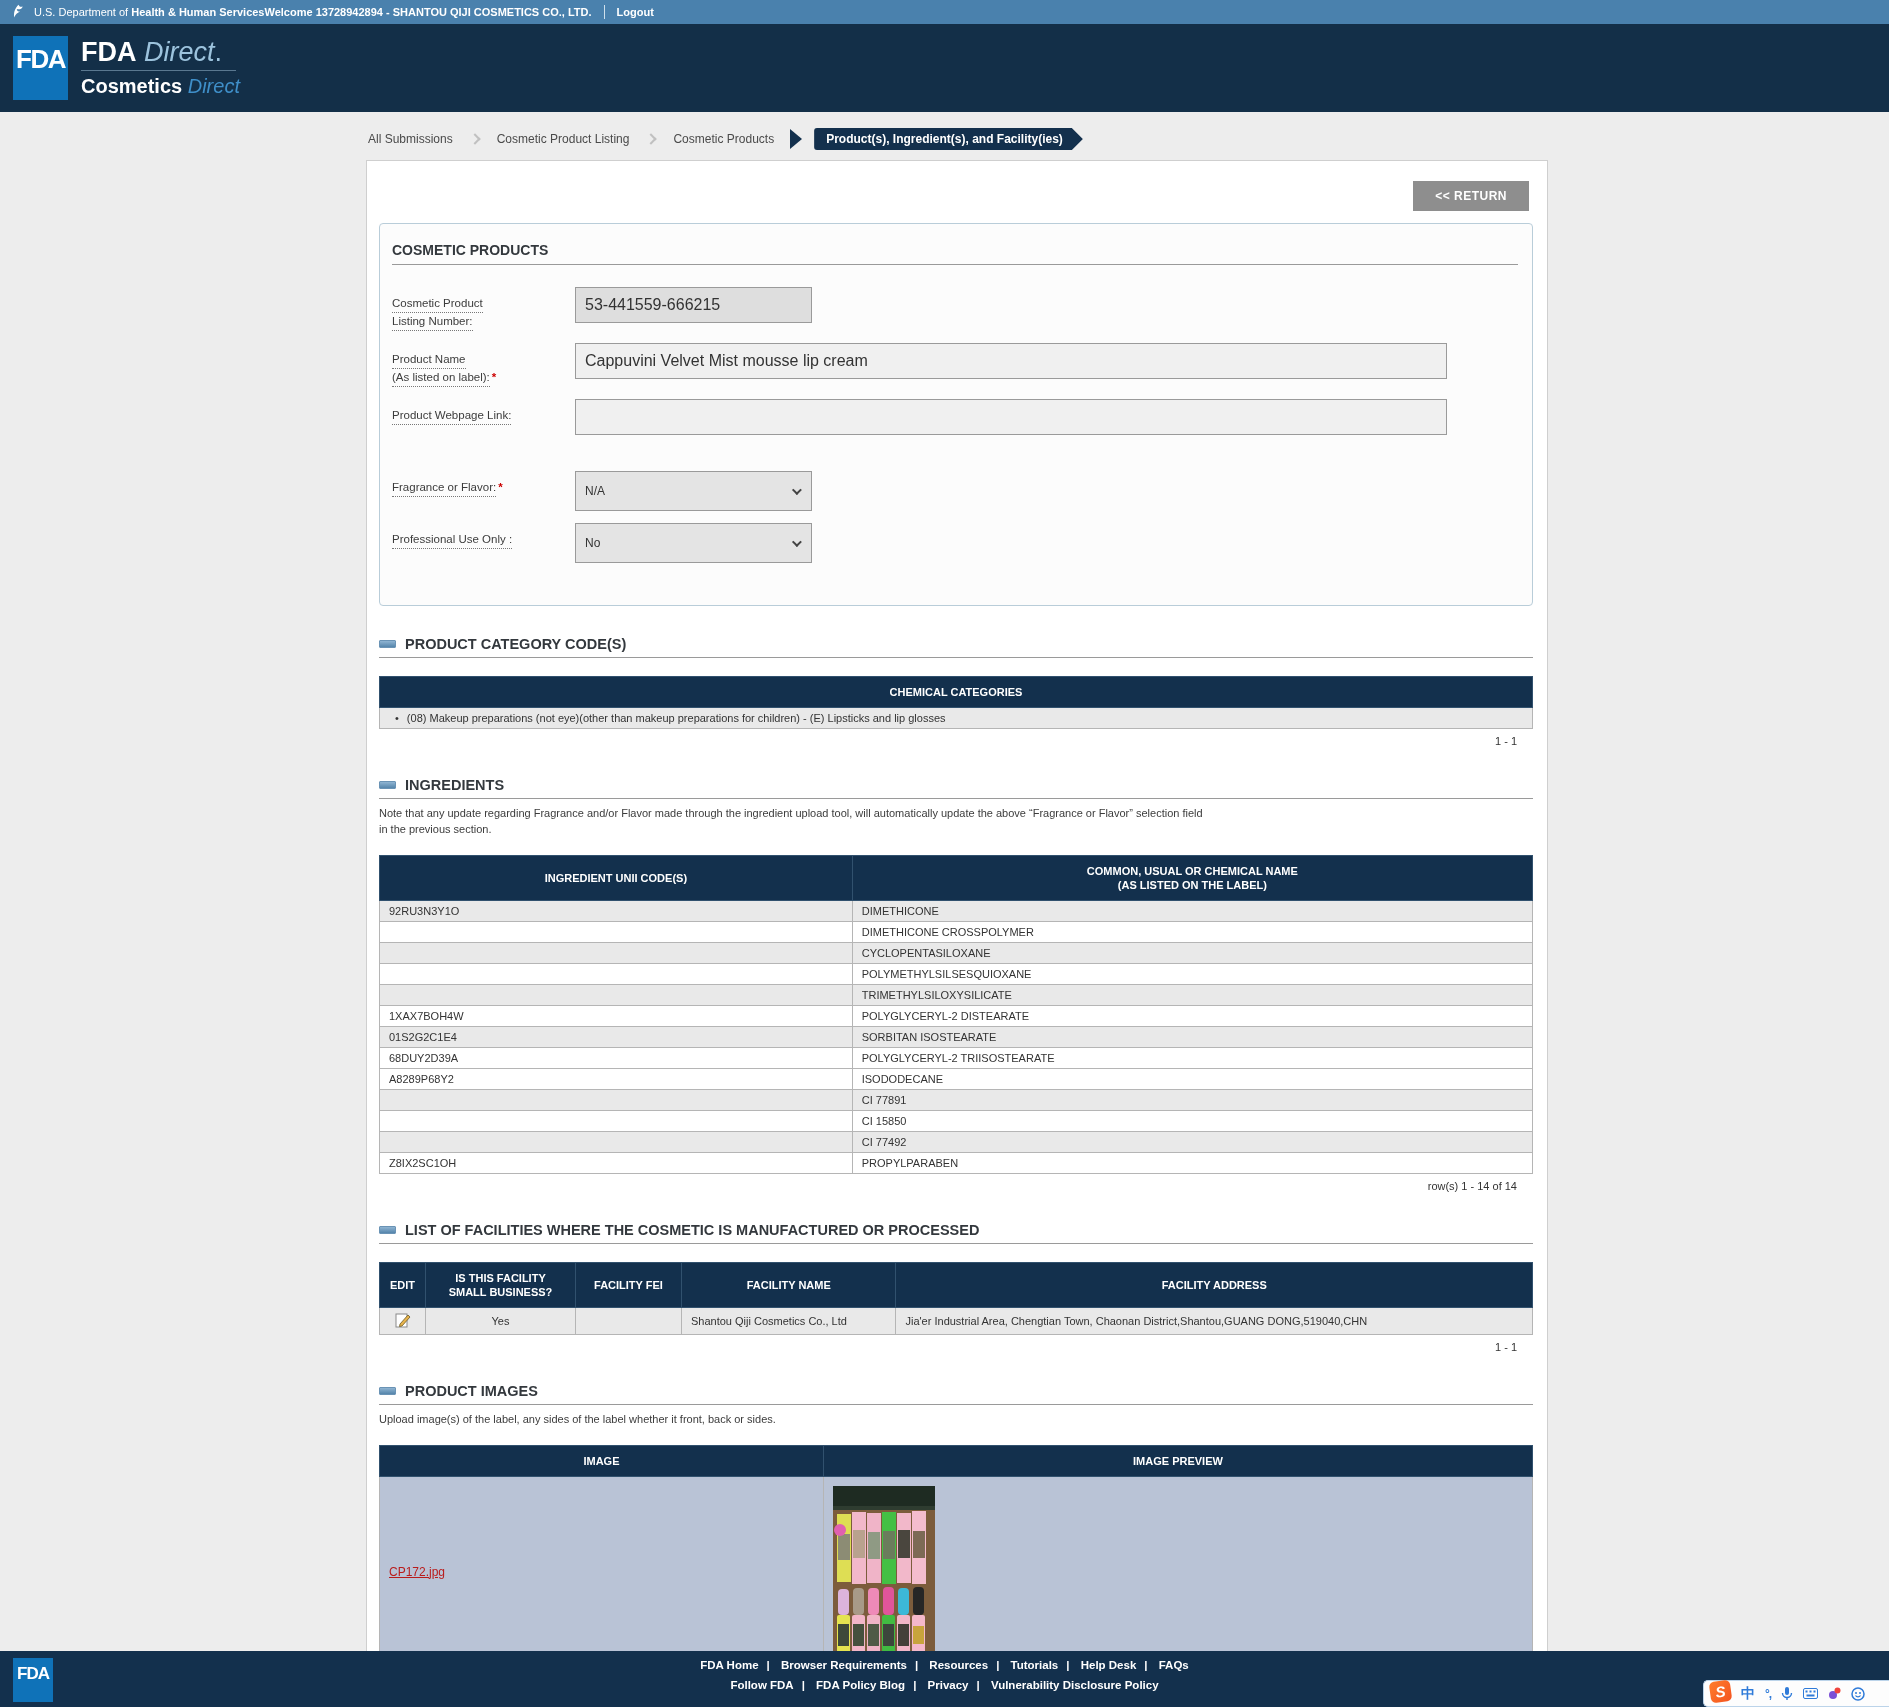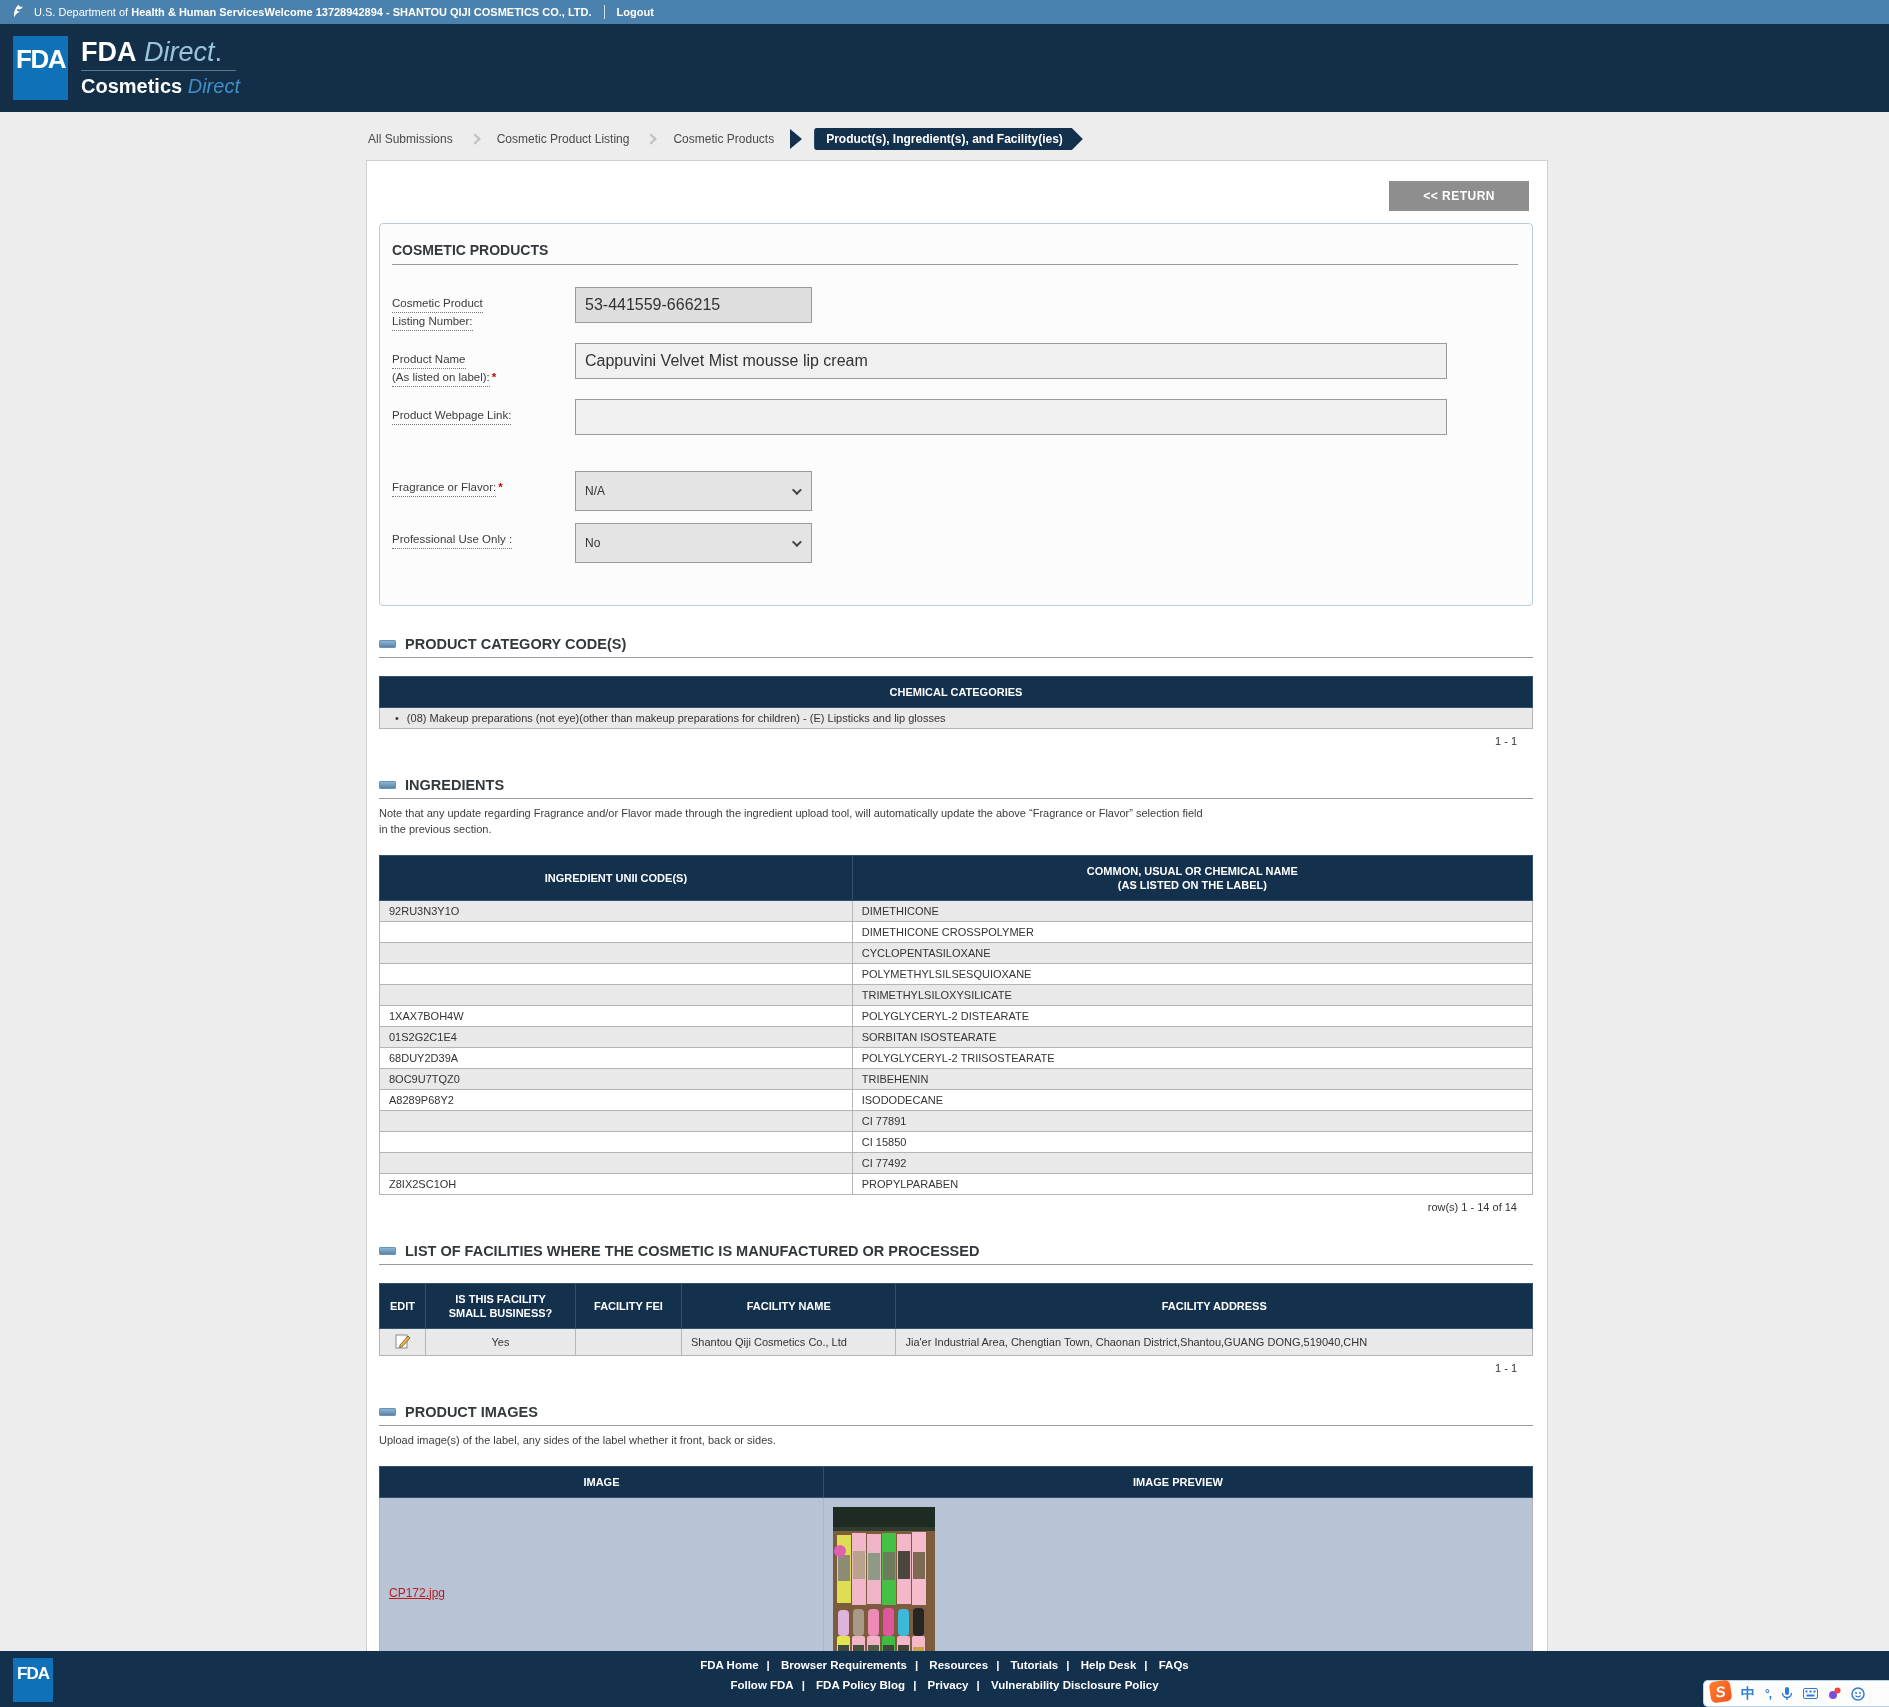--- a/index.html
+++ b/index.html
@@ -69,21 +69,21 @@
   }
 
   
   .card {
     position: absolute; left: 366px; top: 160px; width: 1182px;
     background: #fff; border: 1px solid #cfcfcf; padding: 16px 14px 24px 12px;
   }
   .return-row { display: flex; justify-content: flex-end; margin: 4px 4px 12px 0; }
   .return-btn {
     background: #8e8e8e; color: #fff; font-weight: bold; font-size: 12px;
-    border: none; padding: 8px 34px; letter-spacing: .5px; cursor: pointer;
+    border: none; padding: 8px 22px; letter-spacing: .5px; cursor: pointer;
   }
 
   
   .form-panel {
     border: 1px solid #b9cdd9; border-radius: 4px; background: #fcfcfc;
     padding: 18px 14px 30px 12px; margin-bottom: 8px;
   }
   .panel-title { font-size: 14px; font-weight: bold; color: #33383d; padding-bottom: 6px; border-bottom: 1px solid #9a9a9a; margin-bottom: 22px; }
   .form-row { display: flex; align-items: flex-start; margin-bottom: 12px; }
   .form-label { width: 183px; flex: 0 0 183px; font-size: 11.5px; color: #3c3c3c; padding-top: 8px; line-height: 17px; }
@@ -328,24 +328,20 @@
           <td>1XAX7BOH4W</td>
           <td>POLYGLYCERYL-2 DISTEARATE</td>
         </tr>
       <tr class="row-gray">
           <td>01S2G2C1E4</td>
           <td>SORBITAN ISOSTEARATE</td>
         </tr>
       <tr>
           <td>68DUY2D39A</td>
           <td>POLYGLYCERYL-2 TRIISOSTEARATE</td>
-        </tr>
-      <tr class="row-gray">
-          <td>8OC9U7TQZ0</td>
-          <td>TRIBEHENIN</td>
         </tr>
       <tr>
           <td>A8289P68Y2</td>
           <td>ISODODECANE</td>
         </tr>
       <tr class="row-gray">
           <td></td>
           <td>CI 77891</td>
         </tr>
       <tr>

